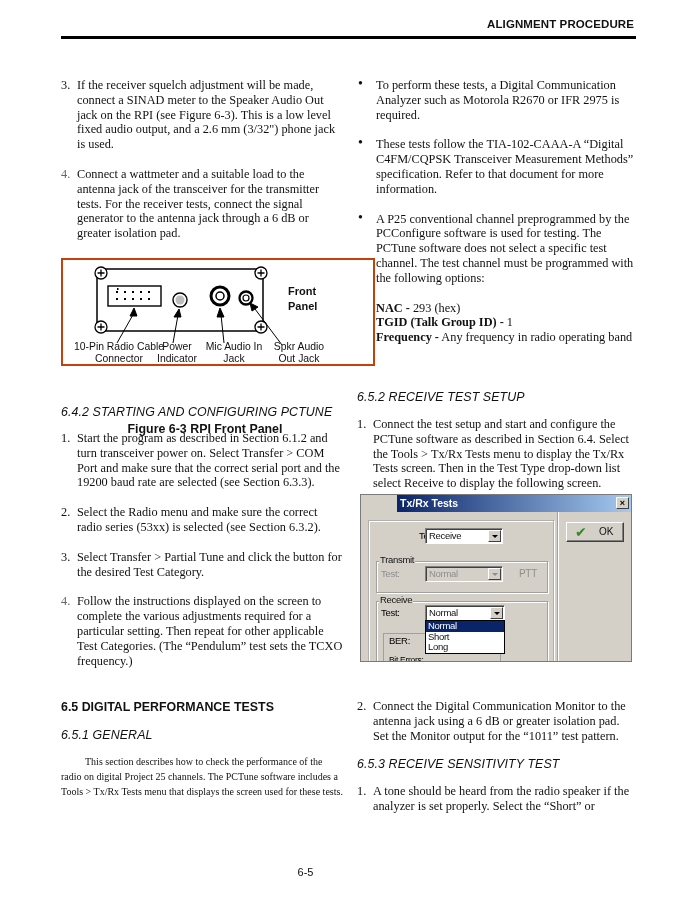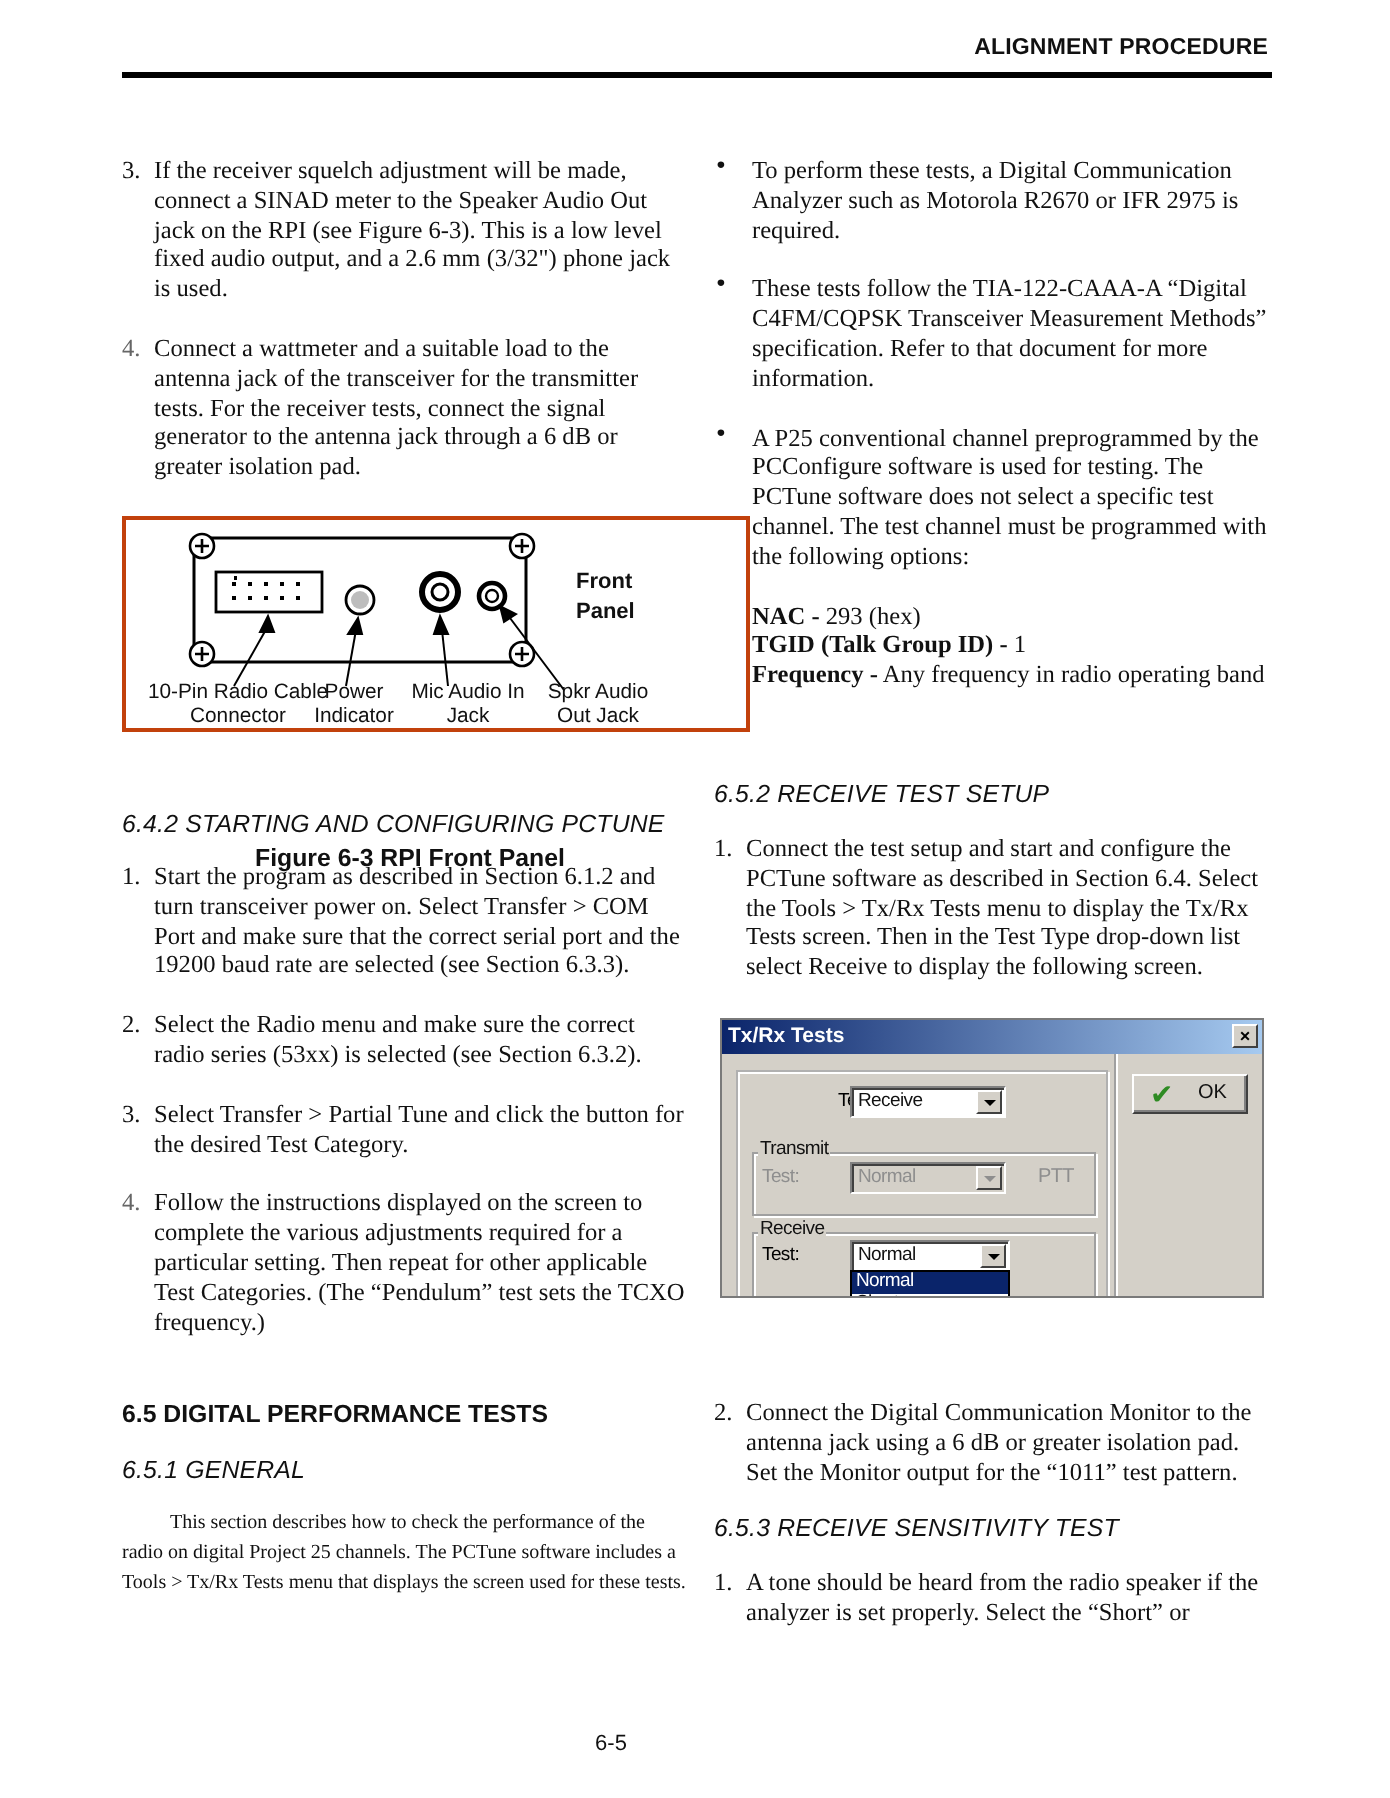--- a/index.html
+++ b/index.html
@@ -24,21 +24,21 @@
   .h-sub { font-size: 12.4px; letter-spacing: 0.1px; font-style: italic; }
   .h-main { font-size: 12.4px; font-weight: bold; }
   .fig-caption { font-size: 12.4px; font-weight: bold; text-align: center; }
 
   
   #figure-box { position: absolute; left: 61px; top: 258px; width: 314px; height: 108px; border: 2px solid #c2410c; box-sizing: border-box; }
   #figure-box svg { position: absolute; left: 0; top: 0; }
   .fig-label { position: absolute; font-size: 10.4px; line-height: 12px; text-align: center; white-space: nowrap; }
 
   
-  #dialog { position: absolute; left: 360px; top: 509px; width: 272px; height: 140px; background: #d4d0c8; border: 1px solid #7a7a7a; box-sizing: border-box; overflow: hidden; }
+  #dialog { position: absolute; left: 360px; top: 494px; width: 272px; height: 168px; background: #d4d0c8; border: 1px solid #7a7a7a; box-sizing: border-box; overflow: hidden; padding-left: 36px; }
   #dialog-titlebar { height: 17px; background: linear-gradient(to right, #0a246a, #a6caf0); color: #fff; font-size: 10.5px; font-weight: bold; line-height: 17px; padding-left: 3px; position: relative; }
   #dialog-close { position: absolute; right: 2px; top: 2px; width: 13px; height: 12px; background: #d4d0c8; border: 1px solid; border-color: #fff #404040 #404040 #fff; color: #000; font-size: 9px; line-height: 11px; text-align: center; font-weight: bold; box-sizing: border-box; }
   .dlg-text { position: absolute; font-size: 9.5px; color: #000; letter-spacing: -0.3px; }
   .dlg-disabled { color: #8e8e8e; }
   .groupbox { position: absolute; border: 1px solid #a0a0a0; box-shadow: 1px 1px 0 #fff inset, 1px 1px 0 #fff; box-sizing: border-box; }
   .group-legend { position: absolute; background: #d4d0c8; font-size: 9.5px; padding: 0 1px; letter-spacing: -0.3px; }
   .combo { position: absolute; height: 16px; background: #fff; border: 1px solid; border-color: #808080 #fff #fff #808080; box-shadow: inset 1px 1px 0 #404040; box-sizing: border-box; font-size: 9.5px; line-height: 14px; padding-left: 3px; letter-spacing: -0.3px; }
   .combo.disabled { background: #d4d0c8; color: #8e8e8e; }
   .combo-btn { position: absolute; right: 1px; top: 1px; width: 13px; height: 12px; background: #d4d0c8; border: 1px solid; border-color: #fff #404040 #404040 #fff; box-sizing: border-box; }
   .combo-btn::after { content: ""; position: absolute; left: 3px; top: 4px; border-left: 3px solid transparent; border-right: 3px solid transparent; border-top: 3px solid #000; }
@@ -173,21 +173,21 @@
   <p class="p serif" style="margin-top:13px; text-indent:24px;">This section describes how to check the performance of the radio on digital Project 25 channels. The PCTune software includes a Tools &gt; Tx/Rx Tests menu that displays the screen used for these tests.</p>
 </div>
 
 <div id="col-right" class="col serif">
   <div class="li bullet" style="margin-bottom:15px;">
     <span class="num">•</span>
     <span>To perform these tests, a Digital Communication Analyzer such as Motorola R2670 or IFR 2975 is required.</span>
   </div>
   <div class="li bullet" style="margin-bottom:15px;">
     <span class="num">•</span>
-    <span>These tests follow the TIA-122-CAAA-A “Digital C4FM/CQPSK Transceiver Measurement Methods” specification. Refer to that document for more information.</span>
+    <span>These tests follow the TIA-102-CAAA-A “Digital C4FM/CQPSK Transceiver Measurement Methods” specification. Refer to that document for more information.</span>
   </div>
   <div class="li bullet">
     <span class="num">•</span>
     <span>A P25 conventional channel preprogrammed by the PCConfigure software is used for testing. The PCTune software does not select a specific test channel. The test channel must be programmed with the following options:</span>
   </div>
   <div style="padding-left:19px; margin-top:15px; font-size:12.3px; line-height:14.8px;">
     <div><b>NAC -</b><span> 293 (hex)</span></div>
     <div><b>TGID (Talk Group ID) -</b><span> 1</span></div>
     <div><b>Frequency -</b><span> Any frequency in radio operating band</span></div>
   </div>

